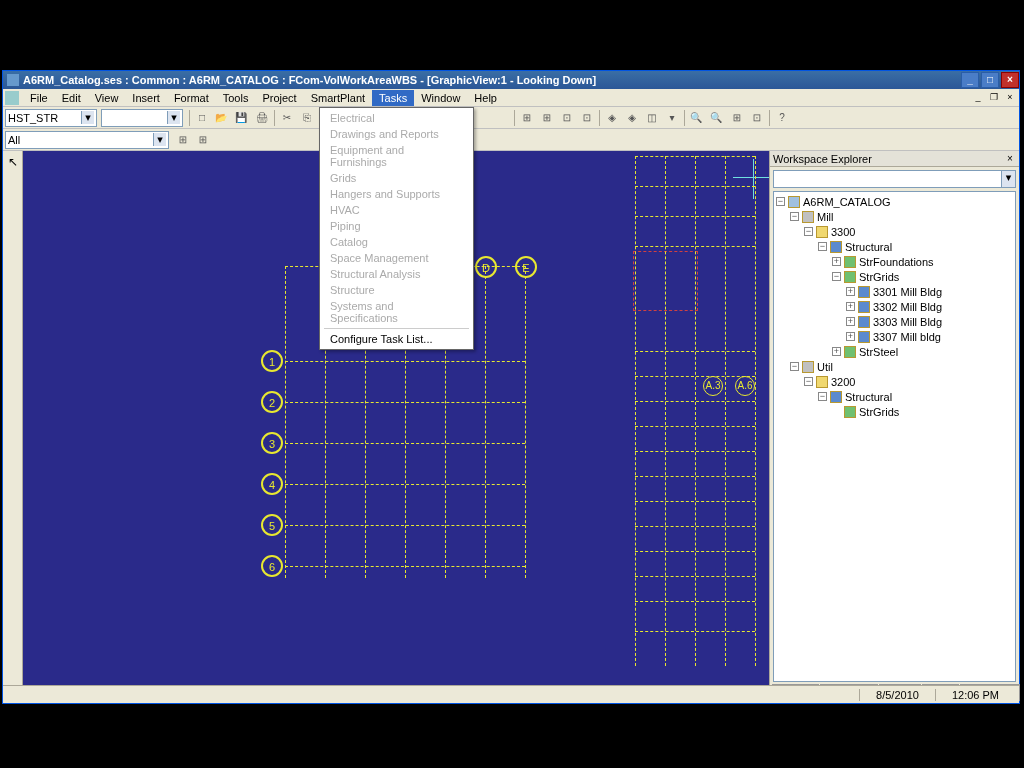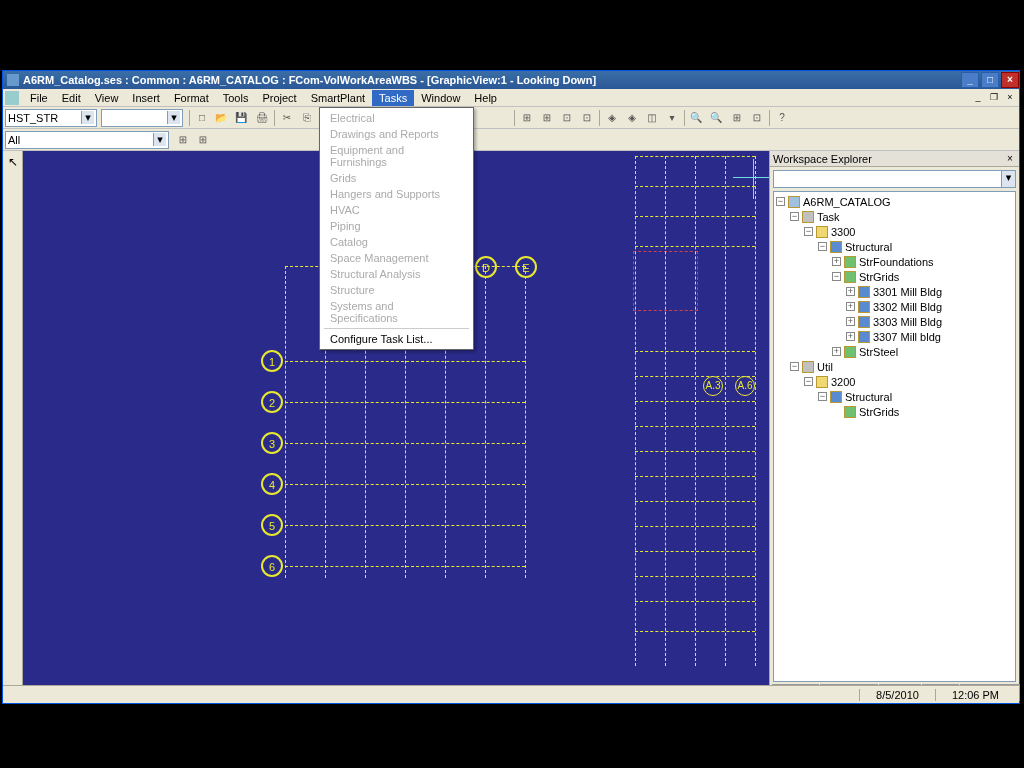--- a/index.html
+++ b/index.html
@@ -252,21 +252,21 @@
           <div class="tree-row">
             <span class="tree-sp" style="width: 0px;"></span>
             <span class="tree-exp">−</span>
             <span class="tree-icon root"></span>
             <span>A6RM_CATALOG</span>
           </div>
           <div class="tree-row">
             <span class="tree-sp" style="width: 14px;"></span>
             <span class="tree-exp">−</span>
             <span class="tree-icon grey"></span>
-            <span>Task</span>
+            <span>Mill</span>
           </div>
           <div class="tree-row">
             <span class="tree-sp" style="width: 28px;"></span>
             <span class="tree-exp">−</span>
             <span class="tree-icon folder"></span>
             <span>3300</span>
           </div>
           <div class="tree-row">
             <span class="tree-sp" style="width: 42px;"></span>
             <span class="tree-exp">−</span>

